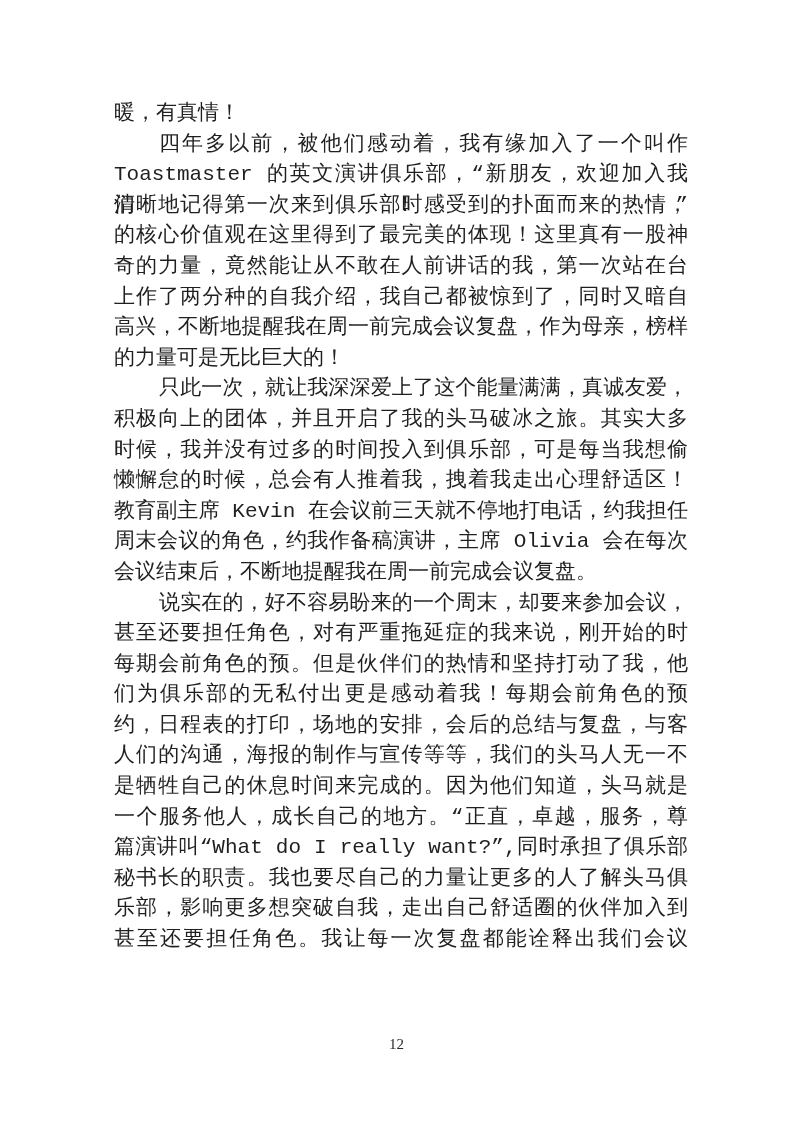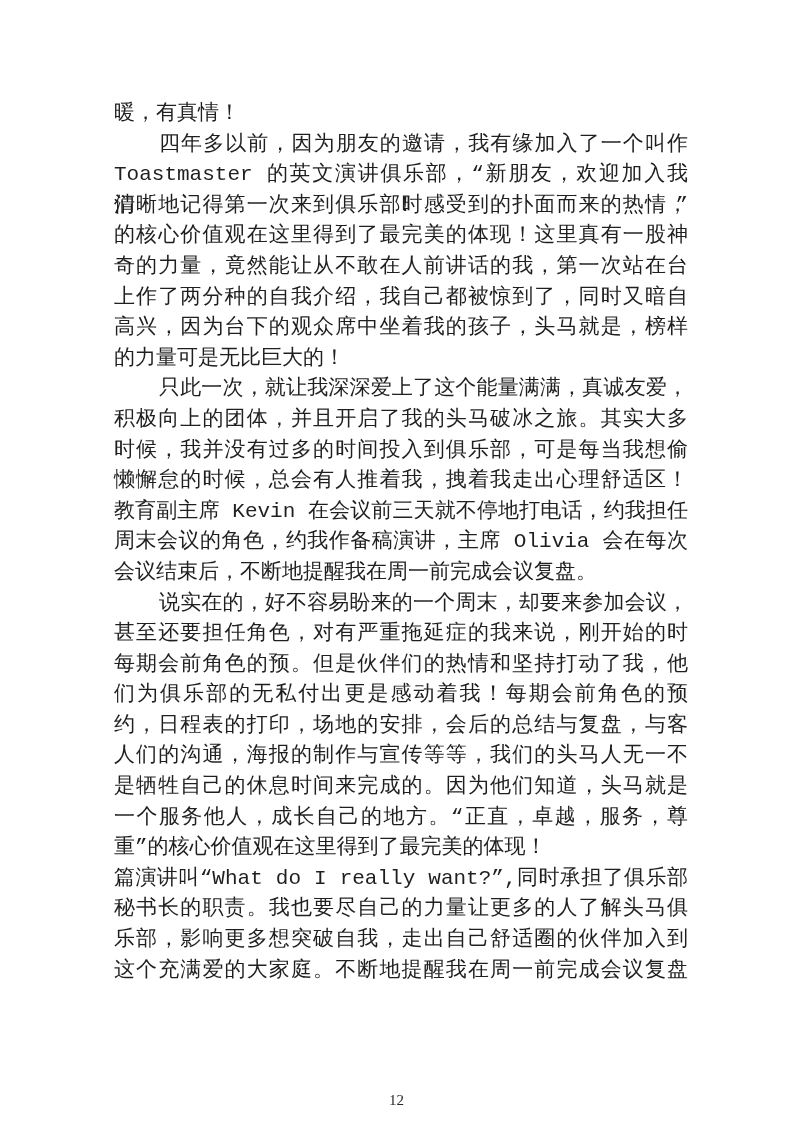--- a/index.html
+++ b/index.html
@@ -37,65 +37,64 @@
   .line.fill {
     text-align: justify;
     text-align-last: justify;
   }
   .line.indent {
     text-indent: 45px;
   }
   .page-number {
     position: absolute;
     left: 0;
-    top: 1092px;
+    top: 1036px;
     width: 793px;
     text-align: center;
     font-family: "Liberation Serif", "DejaVu Serif", serif;
     font-size: 15px;
     color: #2a2a2a;
   }
 </style>
 </head>
 <body>
 
 <div class="page">
 
   <div class="doc-body">
 
     <div class="line">暖，有真情！</div>
 
-    <div class="line fill indent">四年多以前，因为朋友的邀请，我有缘加入了一个叫作</div>
+    <div class="line fill indent">四年多以前，被他们感动着，我有缘加入了一个叫作</div>
     <div class="line fill">Toastmaster 的英文演讲俱乐部，“新朋友，欢迎加入我们！”</div>
     <div class="line fill">清晰地记得第一次来到俱乐部时感受到的扑面而来的热情，</div>
     <div class="line fill">的核心价值观在这里得到了最完美的体现！这里真有一股神</div>
     <div class="line fill">奇的力量，竟然能让从不敢在人前讲话的我，第一次站在台</div>
     <div class="line fill">上作了两分种的自我介绍，我自己都被惊到了，同时又暗自</div>
-    <div class="line fill">高兴，因为台下的观众席中坐着我的孩子，头马就是，榜样</div>
+    <div class="line fill">高兴，不断地提醒我在周一前完成会议复盘，作为母亲，榜样</div>
     <div class="line">的力量可是无比巨大的！</div>
 
     <div class="line fill indent">只此一次，就让我深深爱上了这个能量满满，真诚友爱，</div>
     <div class="line fill">积极向上的团体，并且开启了我的头马破冰之旅。其实大多</div>
     <div class="line fill">时候，我并没有过多的时间投入到俱乐部，可是每当我想偷</div>
     <div class="line fill">懒懈怠的时候，总会有人推着我，拽着我走出心理舒适区！</div>
     <div class="line fill">教育副主席 Kevin 在会议前三天就不停地打电话，约我担任</div>
     <div class="line fill">周末会议的角色，约我作备稿演讲，主席 Olivia 会在每次</div>
     <div class="line">会议结束后，不断地提醒我在周一前完成会议复盘。</div>
 
     <div class="line fill indent">说实在的，好不容易盼来的一个周末，却要来参加会议，</div>
     <div class="line fill">甚至还要担任角色，对有严重拖延症的我来说，刚开始的时</div>
     <div class="line fill">每期会前角色的预。但是伙伴们的热情和坚持打动了我，他</div>
     <div class="line fill">们为俱乐部的无私付出更是感动着我！每期会前角色的预</div>
     <div class="line fill">约，日程表的打印，场地的安排，会后的总结与复盘，与客</div>
     <div class="line fill">人们的沟通，海报的制作与宣传等等，我们的头马人无一不</div>
     <div class="line fill">是牺牲自己的休息时间来完成的。因为他们知道，头马就是</div>
     <div class="line fill">一个服务他人，成长自己的地方。“正直，卓越，服务，尊</div>
-    <div class="line">重”的核心价值观在这里得到了最完美的体现！</div>
 
     <div class="line fill">篇演讲叫“What do I really want?”,同时承担了俱乐部</div>
     <div class="line fill">秘书长的职责。我也要尽自己的力量让更多的人了解头马俱</div>
     <div class="line fill">乐部，影响更多想突破自我，走出自己舒适圈的伙伴加入到</div>
-    <div class="line fill">这个充满爱的大家庭。不断地提醒我在周一前完成会议复盘</div>
+    <div class="line fill">甚至还要担任角色。我让每一次复盘都能诠释出我们会议</div>
   </div>
 
   <div class="page-number">12</div>
 
 </div>
 
 </body></html>

